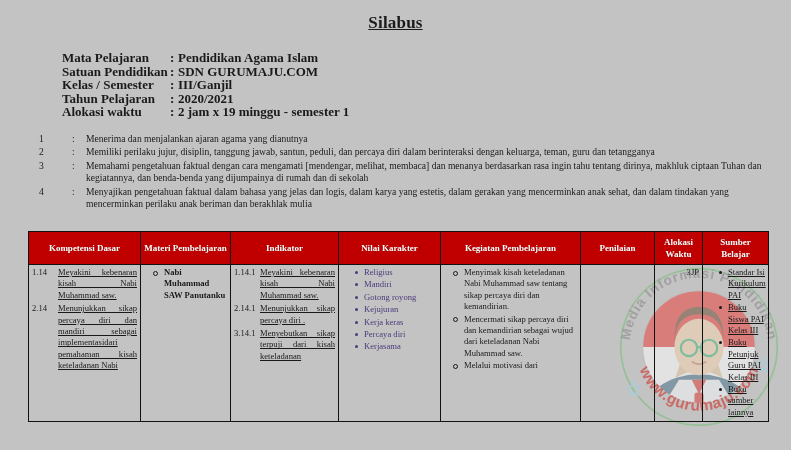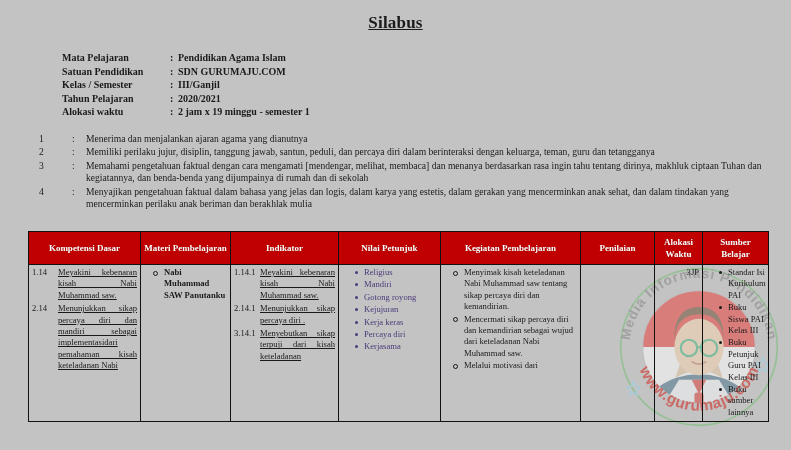--- a/index.html
+++ b/index.html
@@ -18,21 +18,21 @@
     font-weight:bold;
     font-size:17px;
     text-decoration:underline;
     padding-top:13px;
     letter-spacing:.2px;
   }
 
   
   .ident{
     margin:18px 0 0 62px;
-    font-size:10px;
+    font-size:13px;
     line-height:13.6px;
   }
   .ident-row{display:flex;}
   .ident-label{width:108px;font-weight:bold;white-space:nowrap;}
   .ident-sep{width:8px;font-weight:bold;}
   .ident-val{font-weight:bold;white-space:nowrap;}
 
   
   .ki{margin:14px 0 0 35px;font-size:9.6px;line-height:12.4px;}
   .ki-head{margin-bottom:3px;}
@@ -132,21 +132,21 @@
     opacity:.62;
     z-index:5;
   }
   .watermark svg{display:block;width:182px;height:182px;}
 
   
   .tbl-wrap{z-index:9;}
   table.silabus{position:relative;z-index:9;}
   table.silabus tbody td{background:transparent;}
   .col-src, .col-alok, .col-pen{position:relative;}
-  .col-src .inner{position:relative;z-index:12;mix-blend-mode:normal;}
+  .col-src .inner{position:relative;z-index:12;mix-blend-mode:normal;text-decoration:underline;}
 </style>
 </head>
 <body>
 
 <div class="page">
 
   <div class="doc-title">Silabus</div>
 
   <div class="ident">
     <div class="ident-row">
@@ -251,21 +251,21 @@
         <col class="c5">
           <col class="c6">
           <col class="c7">
           <col class="c8">
       </colgroup>
       <thead>
         <tr>
           <th>Kompetensi Dasar</th>
           <th>Materi Pembelajaran</th>
           <th>Indikator</th>
-          <th>Nilai Petunjuk</th>
+          <th>Nilai Karakter</th>
           <th>Kegiatan Pembelajaran</th>
           <th>Penilaian</th>
           <th>Alokasi Waktu</th>
           <th>Sumber Belajar</th>
         </tr>
       </thead>
       <tbody>
         <tr>
 
           <td>

